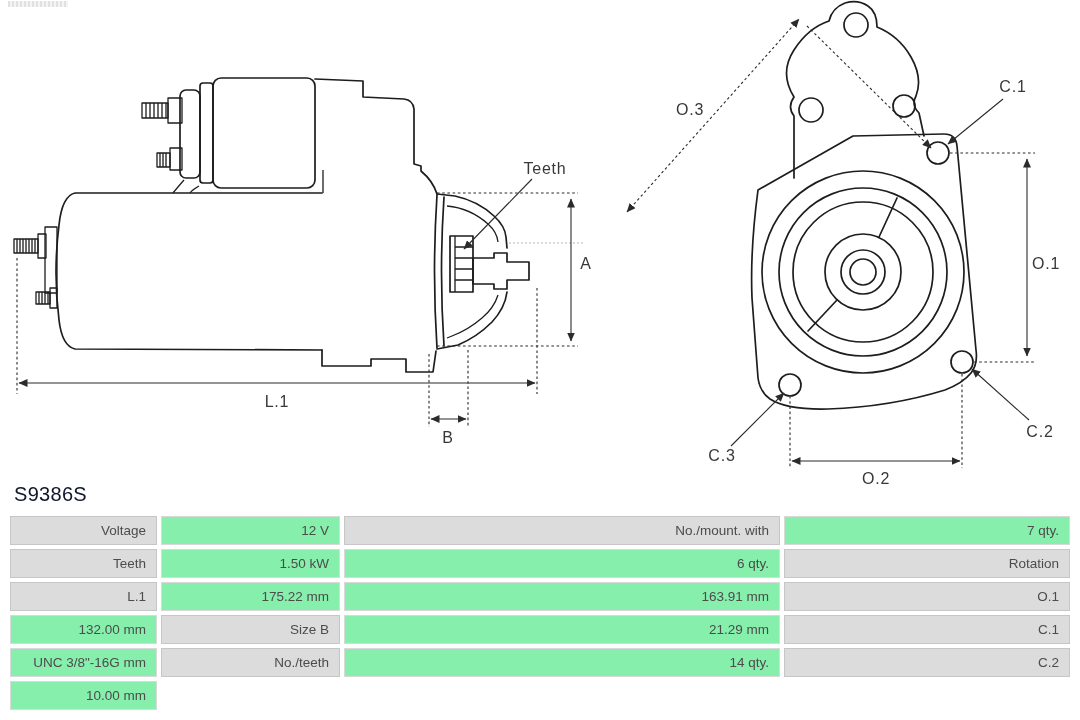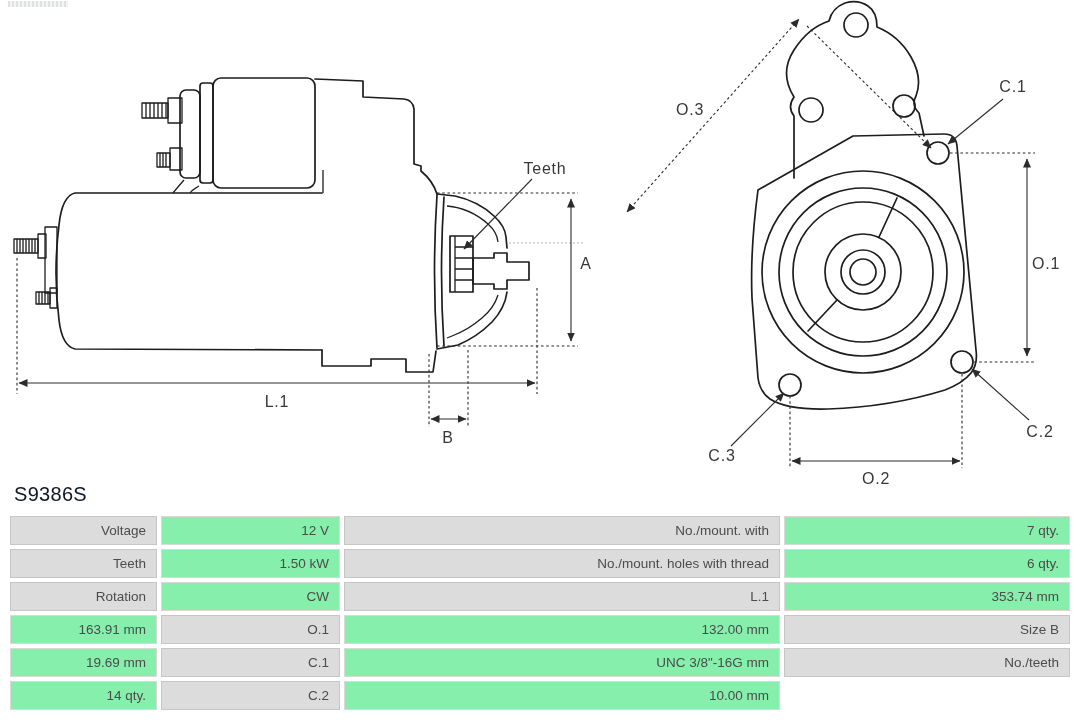--- a/index.html
+++ b/index.html
@@ -175,34 +175,32 @@
   <div class="part-number">S9386S</div>
 
   <div class="spec-table">
     <div class="cell lbl">Voltage</div>
     <div class="cell val">12 V</div>
     <div class="cell lbl">No./mount. with</div>
     <div class="cell val">7 qty.</div>
 
     <div class="cell lbl">Teeth</div>
     <div class="cell val">1.50 kW</div>
-    <div class="cell lbl">No./mount. holes with thread</div>
     <div class="cell val">6 qty.</div>
 
     <div class="cell lbl">Rotation</div>
-    <div class="cell val">CW</div>
     <div class="cell lbl">L.1</div>
-    <div class="cell val">353.74 mm</div>
+    <div class="cell val">175.22 mm</div>
 
     <div class="cell val">163.91 mm</div>
     <div class="cell lbl">O.1</div>
     <div class="cell val">132.00 mm</div>
 
     <div class="cell lbl">Size B</div>
-    <div class="cell val">19.69 mm</div>
+    <div class="cell val">21.29 mm</div>
     <div class="cell lbl">C.1</div>
     <div class="cell val">UNC 3/8"-16G mm</div>
 
     <div class="cell lbl">No./teeth</div>
     <div class="cell val">14 qty.</div>
     <div class="cell lbl">C.2</div>
     <div class="cell val">10.00 mm</div>
   </div>
 
 </div>

